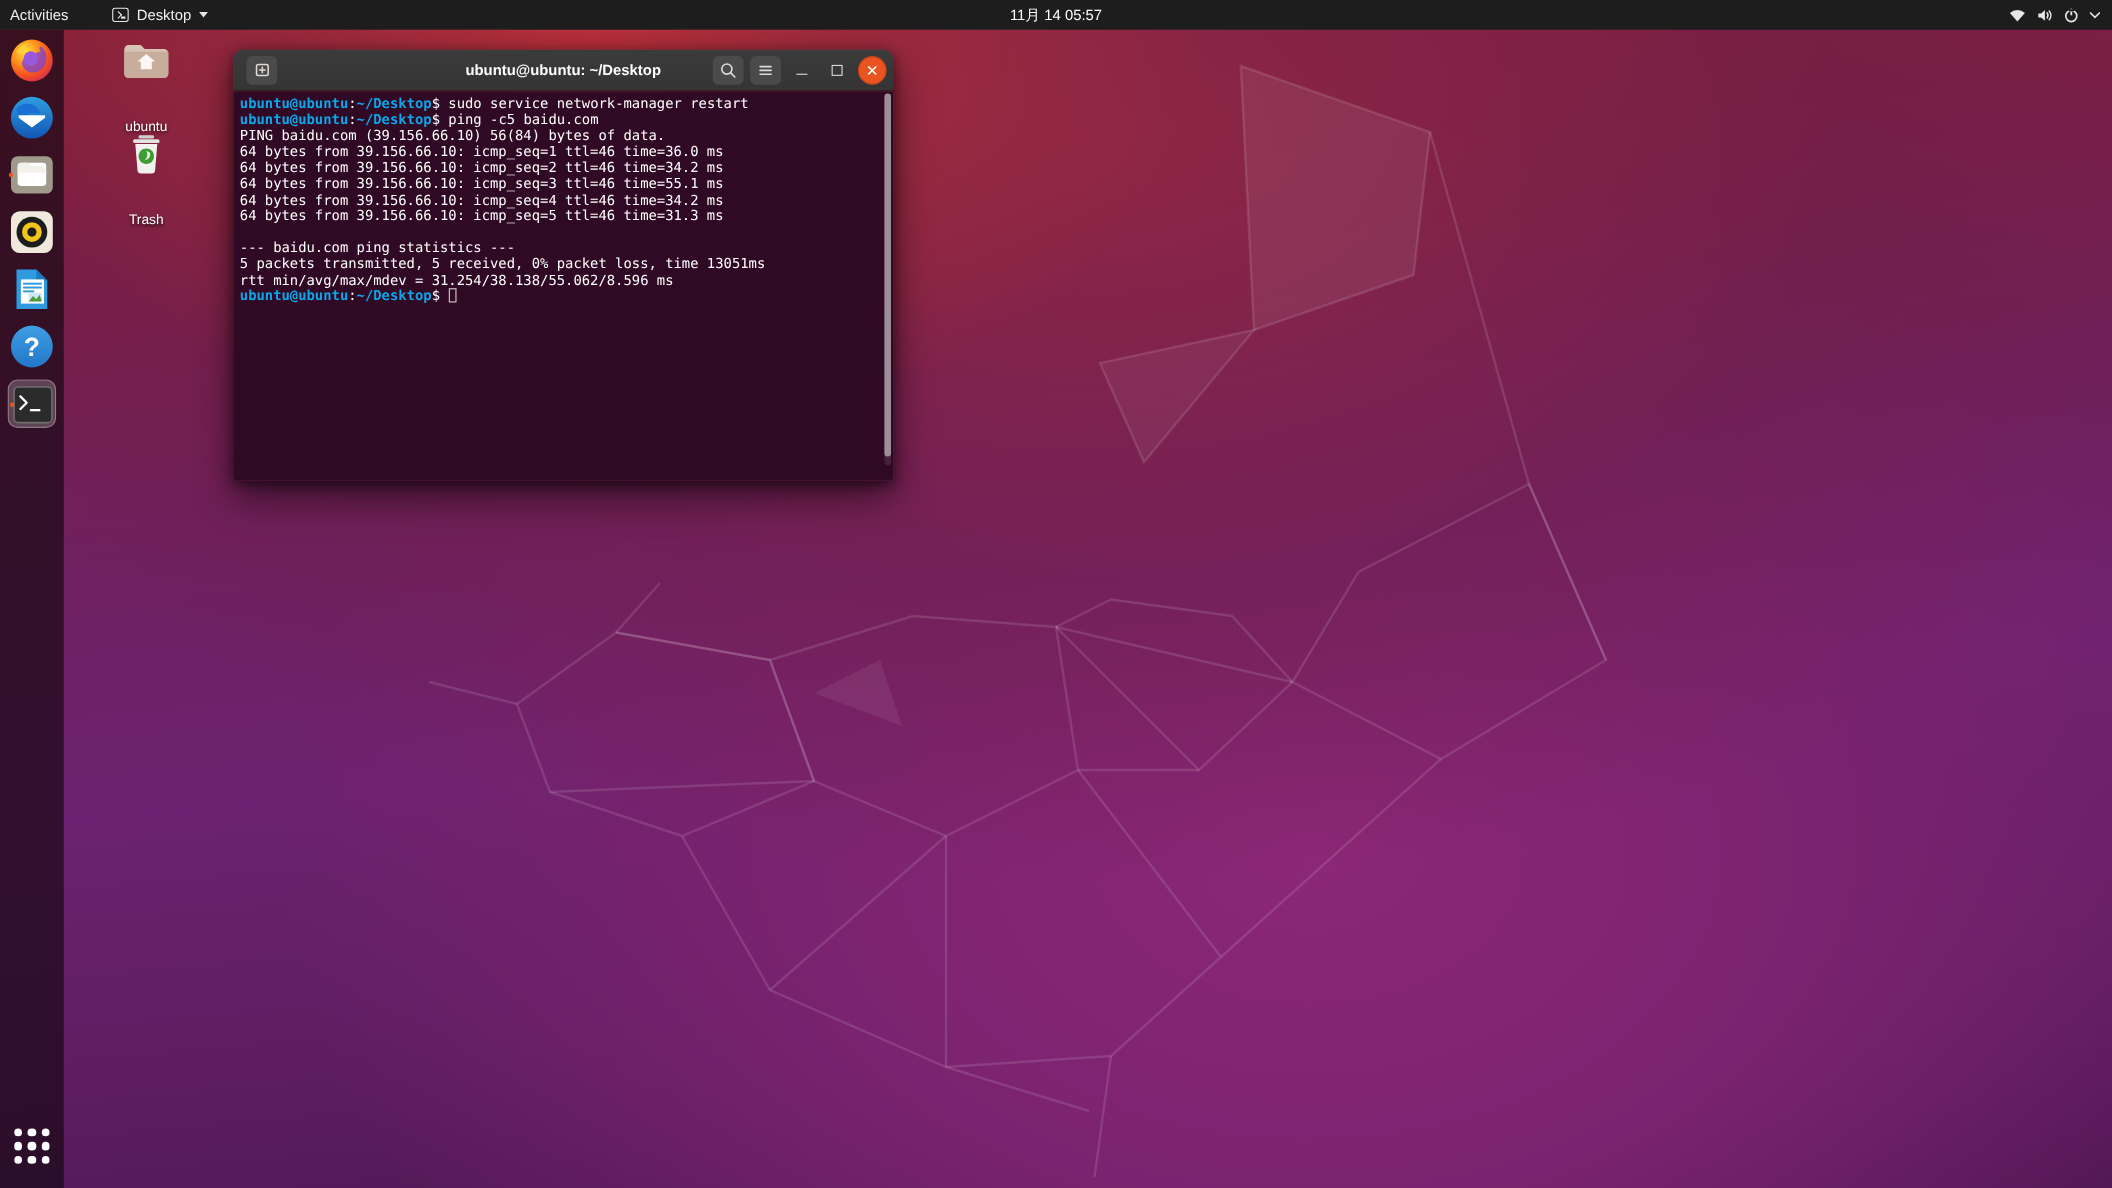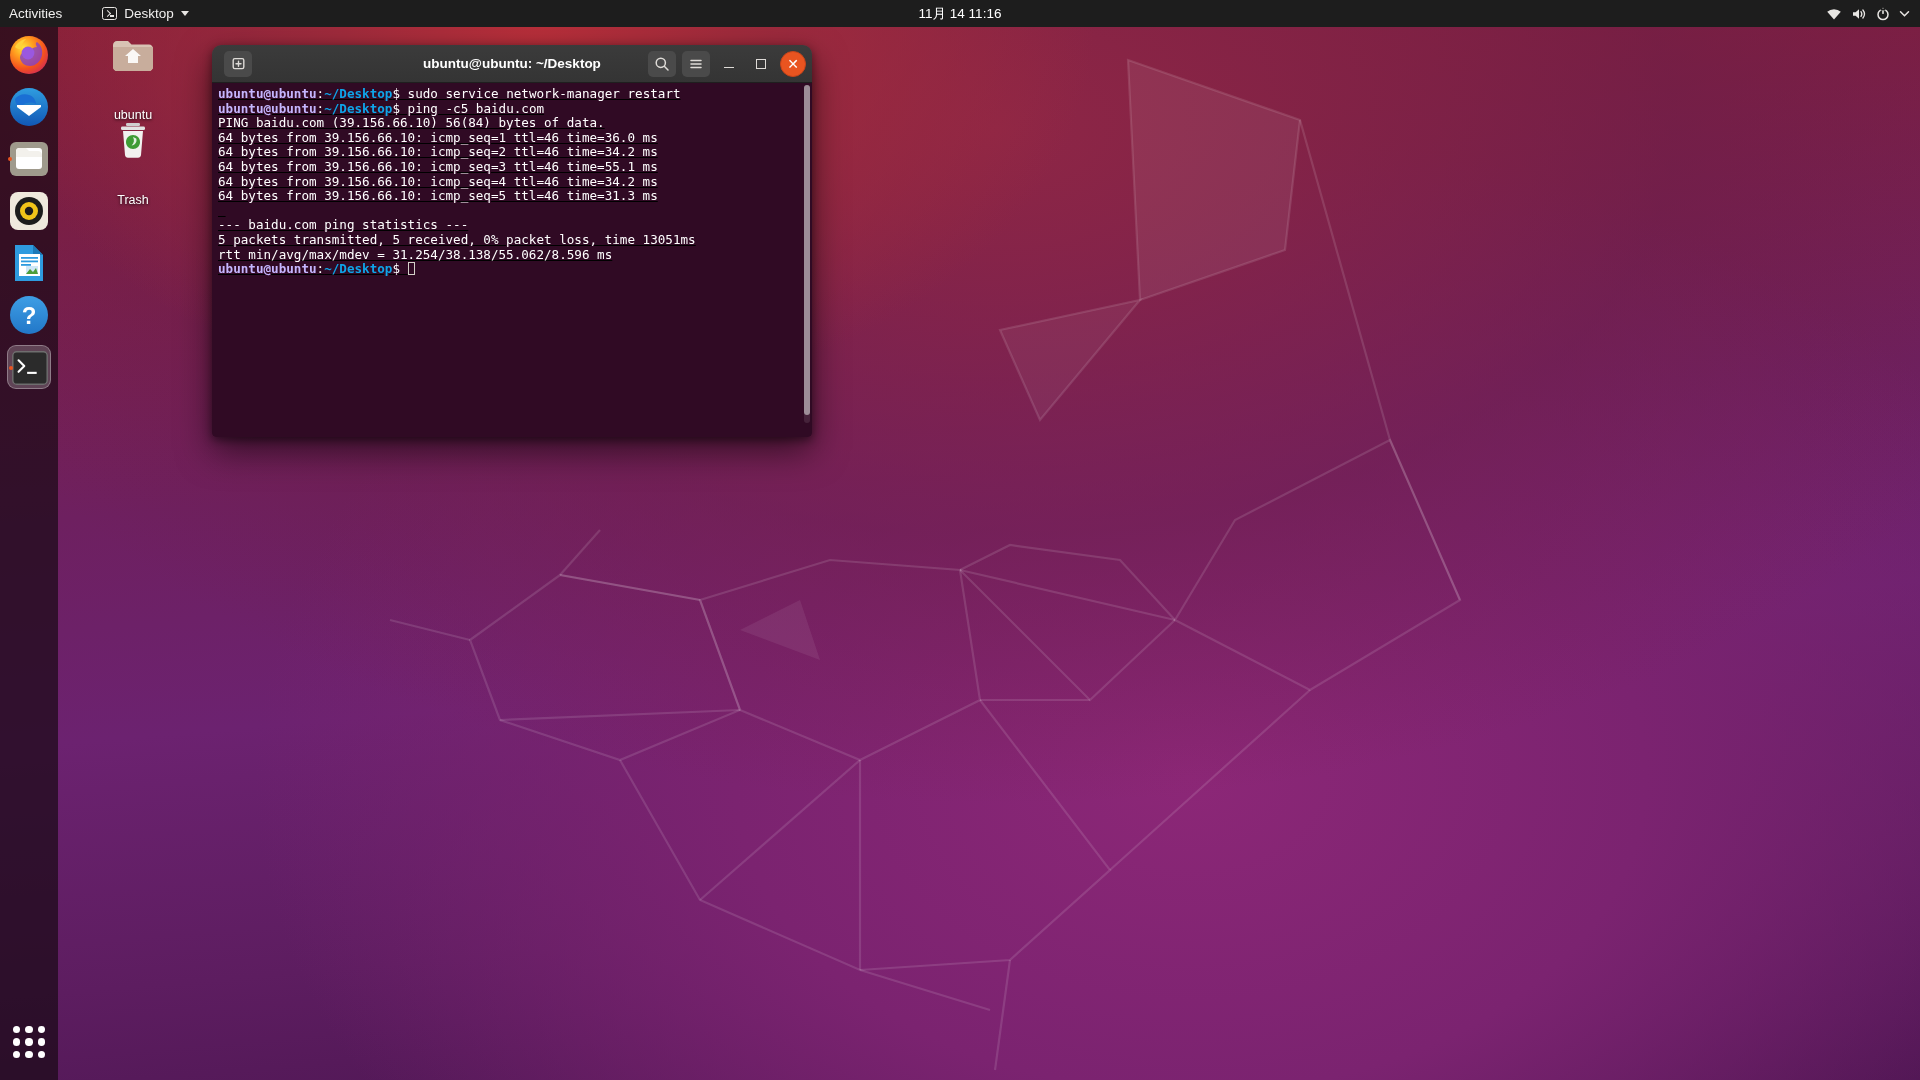--- a/index.html
+++ b/index.html
@@ -125,21 +125,20 @@
 
   
   #term-window {
     position: absolute;
     left: 212px; top: 45px;
     width: 600px; height: 392px;
     border-radius: 9px 9px 4px 4px;
     box-shadow: 0 14px 34px rgba(0,0,0,0.55), 0 3px 10px rgba(0,0,0,0.45);
     overflow: hidden;
     z-index: 40;
-    text-decoration: underline;
   }
   #titlebar {
     height: 38px;
     background: linear-gradient(180deg, #3b3b3b 0%, #343434 100%);
     border-bottom: 1px solid #1f1f1f;
     display: flex; align-items: center;
     position: relative;
     padding: 0 6px;
   }
   #title-text {
@@ -185,21 +184,21 @@
   }
   #term-text {
     font-family: "DejaVu Sans Mono", "Liberation Mono", monospace;
     font-size: 12.6px;
     line-height: 14.6px;
     color: #ffffff;
     white-space: pre;
     padding-left: 2px;
   }
   .ln { height: 14.6px; }
-  .u-user { color: #c4b5fd; font-weight: bold; }
+  .u-user { color: #0ea5e9; font-weight: bold; }
   .u-path { color: #0ea5e9; font-weight: bold; }
   .u-white { color: #ffffff; }
   #cursor {
     display: inline-block;
     width: 7px; height: 13px;
     border: 1px solid #d3d0c8;
     vertical-align: -2px;
   }
   #term-scrollbar {
     position: absolute; right: 2px; top: 2px;
@@ -257,21 +256,21 @@
   <div id="topbar">
     <div id="activities" class="tb-item">
       <span>Activities</span>
     </div>
     <div id="app-menu" class="tb-item">
       <span class="term-mini-icon"></span>
       <span>Desktop</span>
       <span class="caret-down"></span>
     </div>
     <div id="clock">
-      <span>11月 14 11:16</span>
+      <span>11月 14 05:57</span>
     </div>
     <div id="tray">
       <span>
         <svg width="16" height="14" viewBox="0 0 16 14">
           <path d="M8 12.5 L1.2 4.8 A10 10 0 0 1 14.8 4.8 Z" fill="#e8e6e3"></path>
         </svg>
       </span>
       <span>
         <svg width="16" height="14" viewBox="0 0 16 14">
           <path d="M2 5.2h2.6L8 2.2v9.6L4.6 8.8H2z" fill="#e8e6e3"></path>

